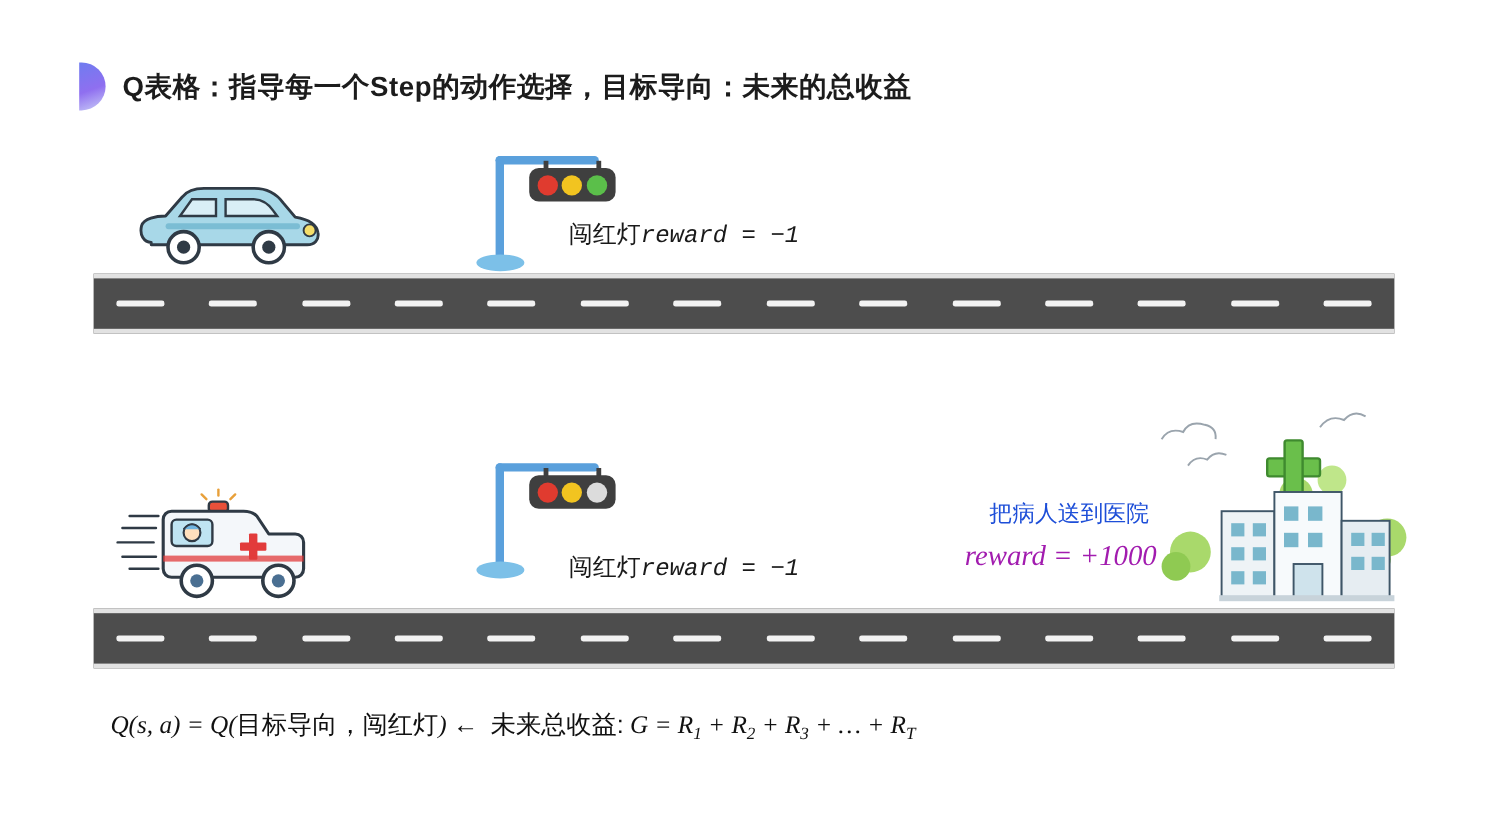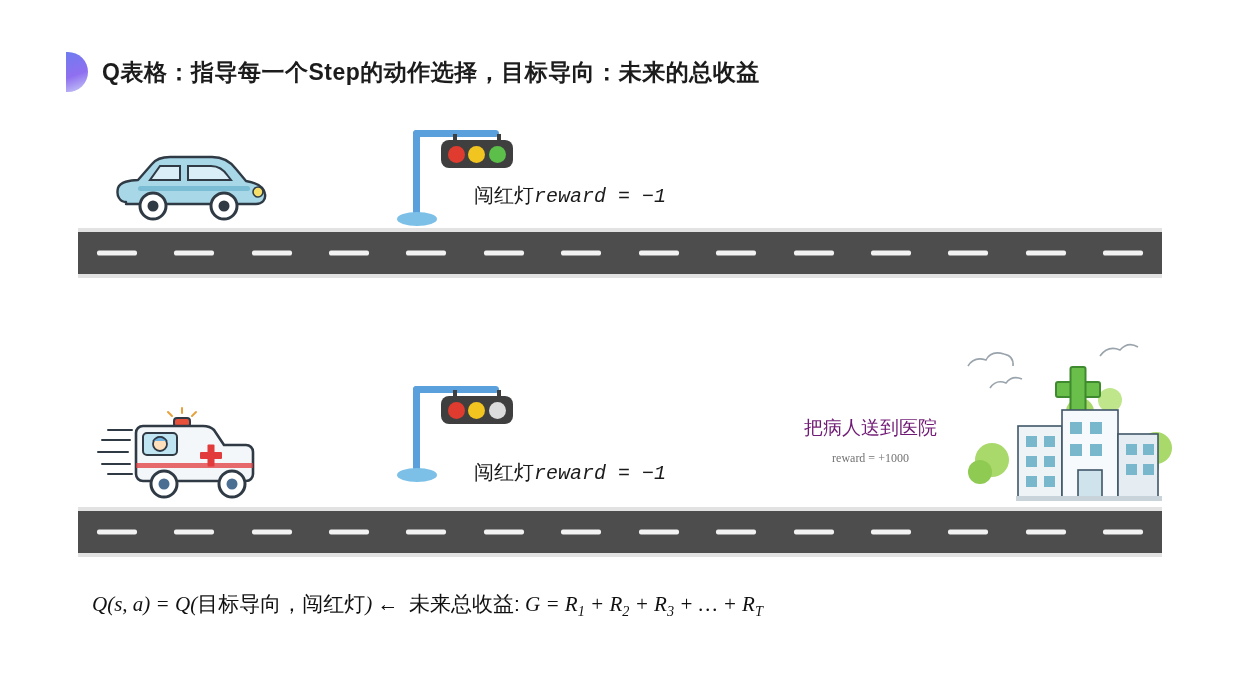--- a/index.html
+++ b/index.html
@@ -158,26 +158,28 @@
   .hospital-label {
     position: absolute;
     left: 804px;
     top: 415px;
     text-align: center;
     white-space: nowrap;
   }
   .hospital-label .line1 {
     font-family: "Liberation Sans", sans-serif;
     font-size: 19px;
-    color: #701a75;
+    color: #1d4ed8;
+    margin-left: 14px;
   }
   .hospital-label .line2 {
     font-family: "Liberation Serif", serif;
-    font-size: 12px;
-    color: #737373;
+    font-style: italic;
+    font-size: 24px;
+    color: #a21caf;
     margin-top: 10px;
   }
 
   
   .formula {
     position: absolute;
     left: 92px;
     top: 590px;
     font-family: "Liberation Serif", serif;
     font-size: 21px;

